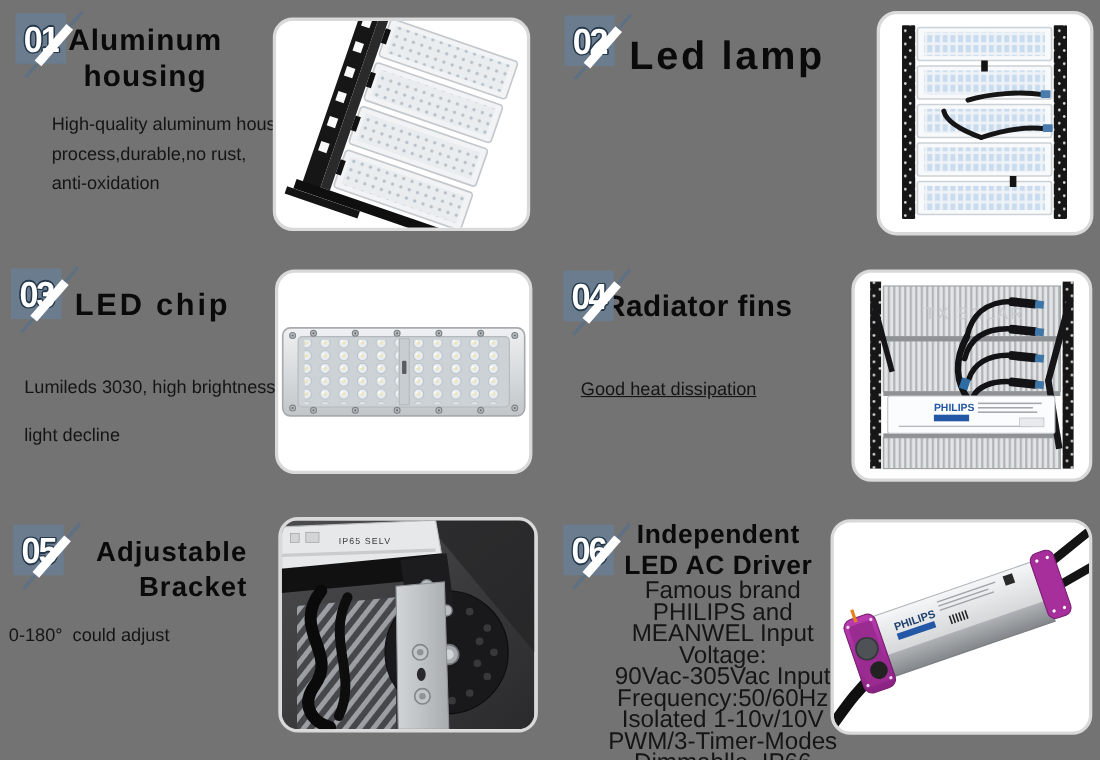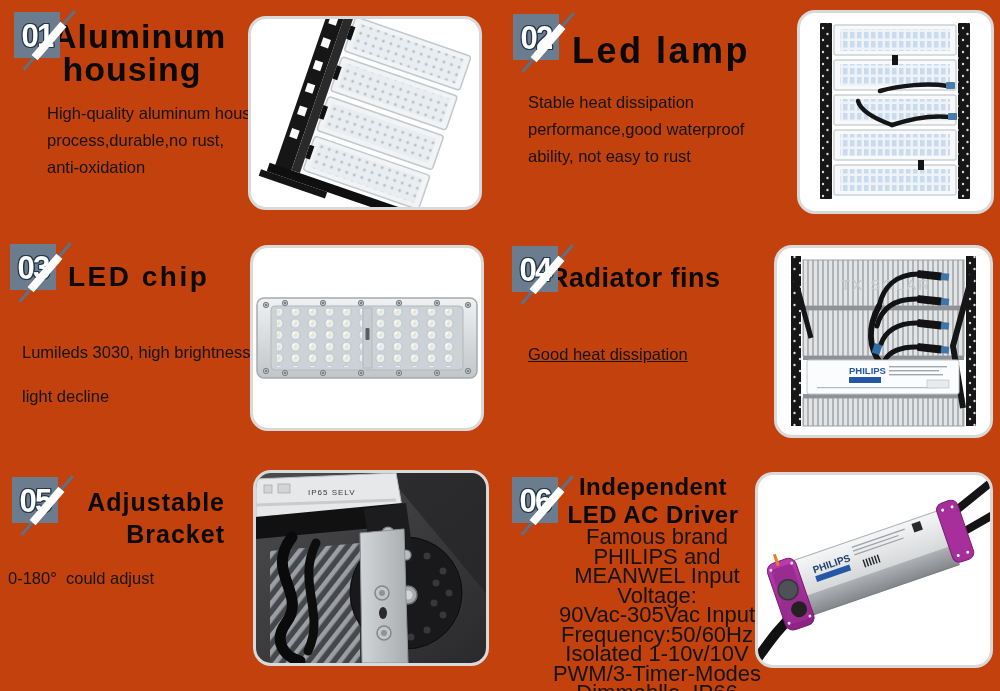--- a/index.html
+++ b/index.html
@@ -1,17 +1,17 @@
 <!DOCTYPE html>
 <html><head>
 <meta charset="utf-8">
 <style>
   html,body{margin:0;padding:0;background:#fff;}
   .stage{
-    position:relative;width:1000px;height:691px;background:#c2410c;
+    position:relative;width:1000px;height:691px;background:#737373;
     font-family:"Liberation Sans",sans-serif;color:#111;overflow:hidden;
   }
   
   .badge{position:absolute;width:46px;height:46px;}
   .badge .slash-dark{position:absolute;left:-4px;top:27px;width:78px;height:2.5px;
     background:#5d7084;transform:rotate(-49deg);z-index:0;}
   .badge .sq{position:absolute;left:0;top:0;width:46px;height:46px;background:#6a7c8e;z-index:1;}
   .badge .num{position:absolute;left:0;top:0;width:46px;height:46px;z-index:2;
     text-align:center;line-height:47px;font-size:33px;font-weight:bold;color:#fff;
     letter-spacing:-2px;transform:scaleX(.94);
@@ -20,21 +20,21 @@
   .badge .slash-white{position:absolute;left:13px;top:24.5px;width:44px;height:8px;
     background:#fff;transform:rotate(-49deg);z-index:3;}
   
   .sec-title{position:absolute;font-weight:bold;color:#0a0a0a;white-space:pre-line;}
   .sec-desc{position:absolute;color:#151515;font-size:16.5px;white-space:pre-wrap;}
   
   .img-panel{position:absolute;background:#fff;border:3px solid #d9d9d9;border-radius:18px;overflow:hidden;}
   .img-panel svg{position:absolute;left:0;top:0;display:block;}
   
   #s1-badge{left:14px;top:12px;}
-  #s1-title{left:52px;top:20px;width:160px;text-align:center;font-size:34px;line-height:33px;letter-spacing:1px;}
+  #s1-title{left:52px;top:20px;width:160px;text-align:center;font-size:27px;line-height:33px;letter-spacing:1px;}
   #s1-desc{left:8px;top:100px;line-height:27px;margin-left:39px;}
   #s1-panel{left:248px;top:16px;width:228px;height:188px;}
   
   #s2-badge{left:513px;top:14px;}
   #s2-title{left:572px;top:30px;font-size:36px;letter-spacing:2.5px;}
   #s2-desc{left:528px;top:89px;line-height:27px;}
   #s2-panel{left:797px;top:10px;width:191px;height:198px;}
   
   #s3-badge{left:10px;top:244px;}
   #s3-title{left:68px;top:261px;font-size:28px;letter-spacing:2.5px;}
@@ -115,23 +115,20 @@
     </svg>
   </div>
 
   <div class="badge" id="s2-badge">
     <div class="slash-dark"></div>
     <div class="sq"></div>
     <div class="num">02</div>
     <div class="slash-white"></div>
   </div>
   <div class="sec-title" id="s2-title">Led lamp</div>
-  <div class="sec-desc" id="s2-desc">Stable heat dissipation
-performance,good waterproof
-ability, not easy to rust</div>
   <div class="img-panel" id="s2-panel">
     <svg width="191" height="198" viewBox="0 0 191 198">
       <defs>
         <pattern id="p2c" width="7" height="9" patternUnits="userSpaceOnUse">
           <rect width="7" height="9" fill="#eff3f7"></rect>
             <rect x="1" y="1" width="4.5" height="6.5" fill="#c9dbee"></rect>
         </pattern>
         <pattern id="rd2" width="10" height="12" patternUnits="userSpaceOnUse">
           <rect width="10" height="12" fill="#161617"></rect>
           <circle cx="3" cy="3" r="1.2" fill="#dcdcdc"></circle>

